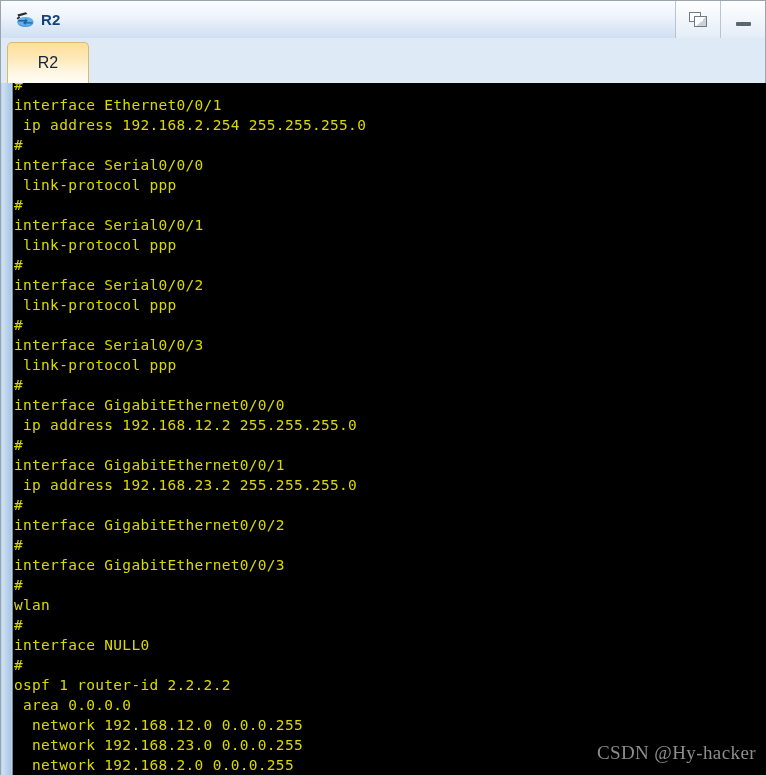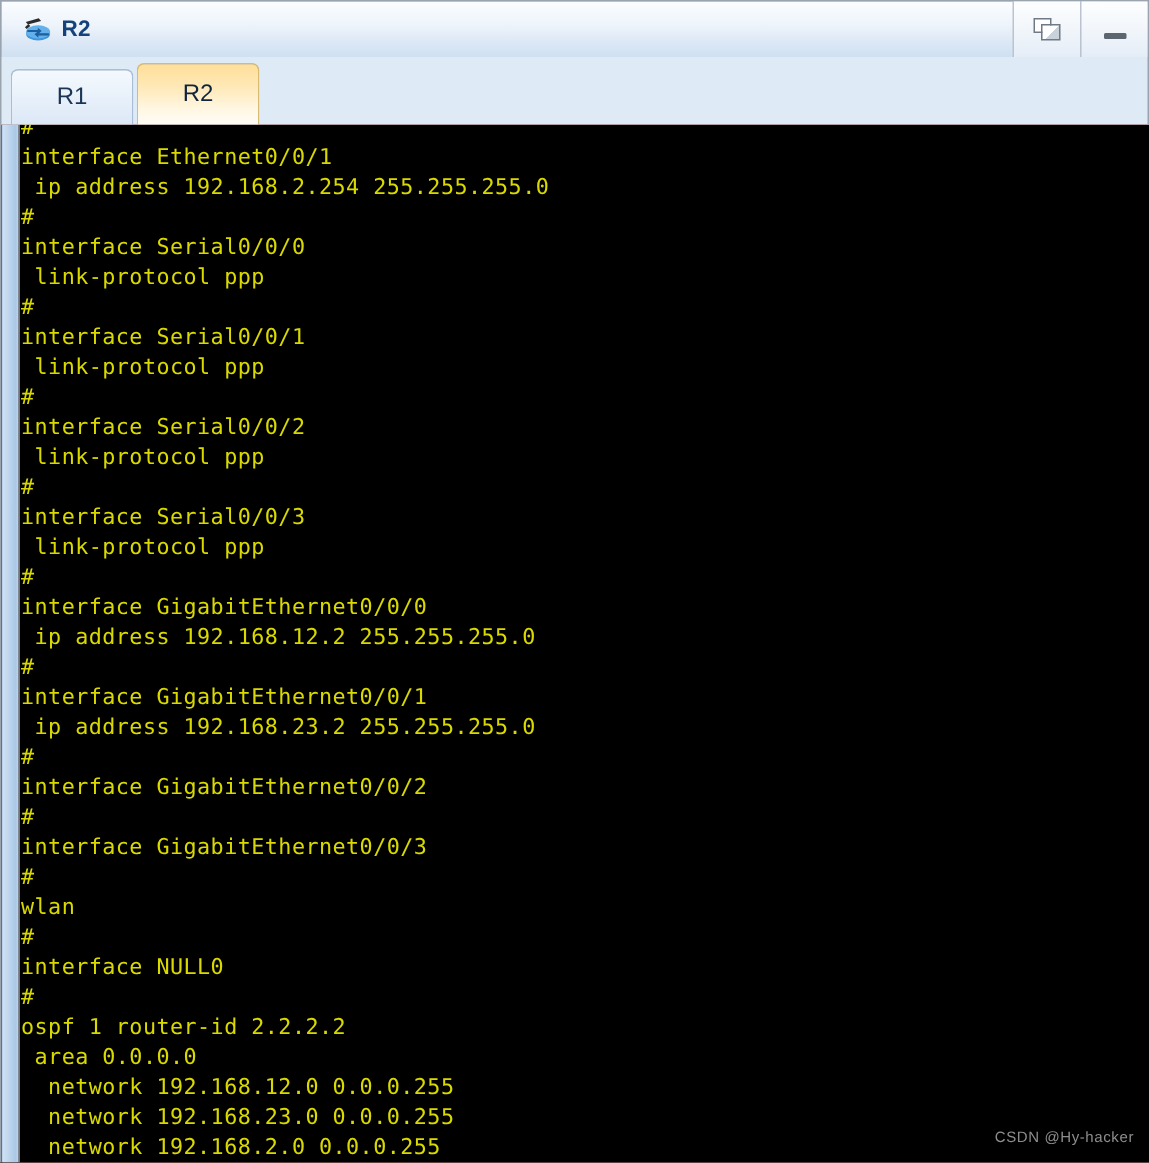--- a/index.html
+++ b/index.html
@@ -12,21 +12,21 @@
     height: 775px;
     overflow: hidden;
     font-family: "Liberation Sans", sans-serif;
   }
 
   .app-window {
     position: relative;
     width: 766px;
     height: 775px;
     box-sizing: border-box;
-    background: #fca5a5;
+    background: #0f172a;
     overflow: hidden;
   }
 
   
   .bg-green-strip {
     position: absolute;
     top: 0;
     right: 0;
     width: 34px;
     height: 4px;
@@ -217,22 +217,22 @@
   }
   .term-lines .ln {
     height: 20px;
     overflow: hidden;
   }
 
   .watermark {
     position: absolute;
     right: 10px;
     bottom: 11px;
-    font-family: Liberation Sans, sans-serif;
-    font-size: 10px;
+    font-family: Liberation Serif, serif;
+    font-size: 19px;
     color: #8d8d8d;
     letter-spacing: 0.4px;
     z-index: 4;
     white-space: nowrap;
   }
 </style>
 </head>
 <body>
 
 <div class="app-window">
@@ -258,23 +258,20 @@
           <span class="sq-front"></span>
         </span>
       </div>
       <div class="winbtn">
         <span class="min-glyph"></span>
       </div>
     </div>
   </div>
 
   <div class="tabstrip">
-    <div class="tab">
-      <span>R1</span>
-    </div>
     <div class="tab active">
       <span>R2</span>
     </div>
   </div>
 
   <div class="terminal">
     <div class="scroll-rail">
       <div class="scroll-thumb"></div>
     </div>
     <div class="term-lines" id="term-lines"><div class="ln">#</div><div class="ln">interface Ethernet0/0/1</div><div class="ln"> ip address 192.168.2.254 255.255.255.0</div><div class="ln">#</div><div class="ln">interface Serial0/0/0</div><div class="ln"> link-protocol ppp</div><div class="ln">#</div><div class="ln">interface Serial0/0/1</div><div class="ln"> link-protocol ppp</div><div class="ln">#</div><div class="ln">interface Serial0/0/2</div><div class="ln"> link-protocol ppp</div><div class="ln">#</div><div class="ln">interface Serial0/0/3</div><div class="ln"> link-protocol ppp</div><div class="ln">#</div><div class="ln">interface GigabitEthernet0/0/0</div><div class="ln"> ip address 192.168.12.2 255.255.255.0</div><div class="ln">#</div><div class="ln">interface GigabitEthernet0/0/1</div><div class="ln"> ip address 192.168.23.2 255.255.255.0</div><div class="ln">#</div><div class="ln">interface GigabitEthernet0/0/2</div><div class="ln">#</div><div class="ln">interface GigabitEthernet0/0/3</div><div class="ln">#</div><div class="ln">wlan</div><div class="ln">#</div><div class="ln">interface NULL0</div><div class="ln">#</div><div class="ln">ospf 1 router-id 2.2.2.2</div><div class="ln"> area 0.0.0.0</div><div class="ln">  network 192.168.12.0 0.0.0.255</div><div class="ln">  network 192.168.23.0 0.0.0.255</div><div class="ln">  network 192.168.2.0 0.0.0.255</div></div>

